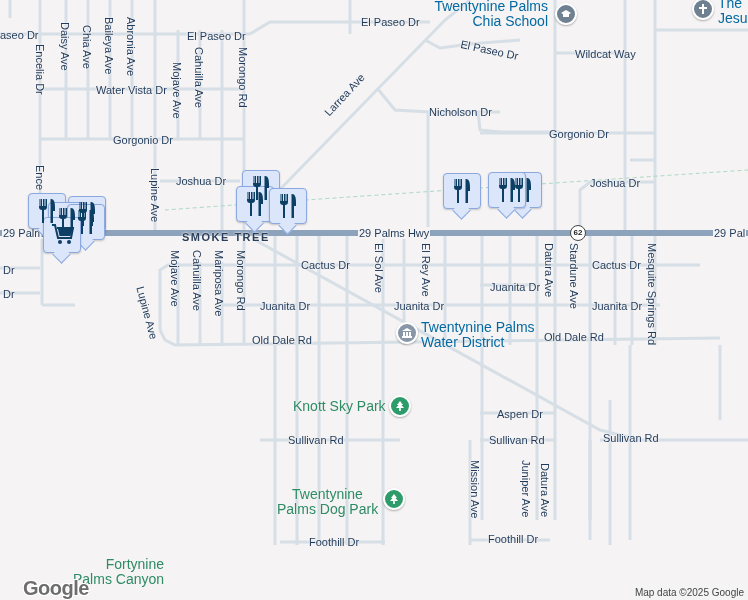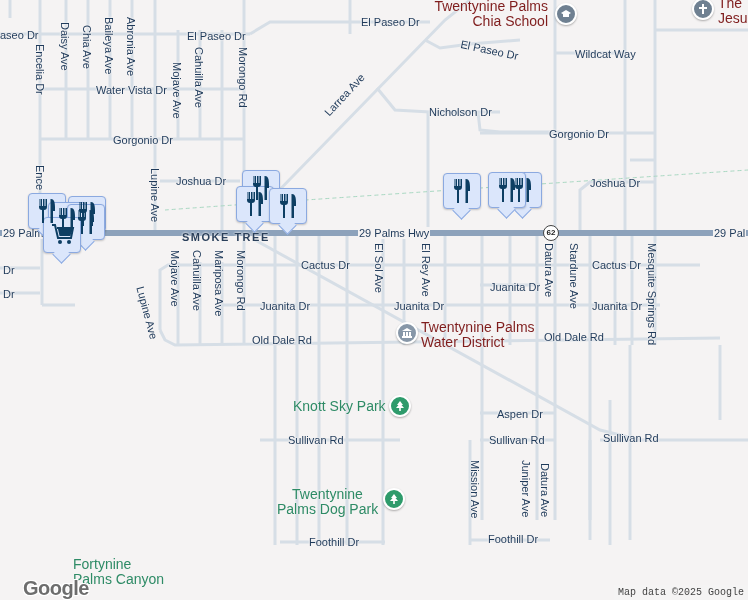--- a/index.html
+++ b/index.html
@@ -1,32 +1,32 @@
 <!DOCTYPE html>
 <html><head>
 <meta charset="utf-8">
 <style>
   html,body{margin:0;padding:0;}
   body{width:748px;height:600px;overflow:hidden;background:#f5f3f3;position:relative;font-family:"Liberation Sans",sans-serif;}
   #map{position:absolute;left:0;top:0;width:748px;height:600px;}
   .lbl{position:absolute;font-size:11px;color:#1f3a5a;white-space:nowrap;line-height:12px;text-shadow:0 0 2px #f5f3f3,0 0 2px #f5f3f3,0 0 2px #f5f3f3;}
   .vl{writing-mode:vertical-rl;}
   .poi{position:absolute;font-size:14px;line-height:15px;white-space:nowrap;text-shadow:0 0 2px #f5f3f3,0 0 2px #f5f3f3;}
-  .poi.gray{color:#7f1d1d;}
+  .poi.gray{color:#0369a1;}
   .poi.green{color:#2e8b66;}
   .hwy-lbl{position:absolute;font-size:11px;color:#1f3a5a;background:#f5f3f3;padding:0 1px;line-height:12px;}
   .smoke{position:absolute;font-size:11px;letter-spacing:1.5px;color:#2a3f5a;font-weight:bold;line-height:12px;text-shadow:0 0 2px #f5f3f3,0 0 2px #f5f3f3;}
   .pin{position:absolute;width:36px;height:34px;background:#dbe6fb;border:1px solid #8ba9e0;border-radius:4px;box-shadow:0 1px 2px rgba(0,0,0,.2);}
   .pin::after{content:"";position:absolute;left:11px;bottom:-9px;width:12px;height:12px;background:#dbe6fb;border-right:1px solid #8ba9e0;border-bottom:1px solid #8ba9e0;transform:rotate(45deg);}
   .pin svg{position:absolute;left:7px;top:4px;z-index:2;}
   .round-pin{position:absolute;width:18px;height:18px;border-radius:50%;border:2px solid #fff;box-shadow:0 1px 2px rgba(0,0,0,.3);}
   .round-pin svg{position:absolute;left:3px;top:3px;}
   .shield{position:absolute;width:14px;height:14px;border-radius:50%;background:#fff;border:1.5px solid #444;font-size:8px;font-weight:bold;text-align:center;line-height:14px;color:#222;}
   .google-logo{position:absolute;left:23px;top:577px;font-size:20px;font-weight:bold;color:#6d6d6d;letter-spacing:-0.5px;text-shadow:-1px -1px 0 #fff,1px -1px 0 #fff,-1px 1px 0 #fff,1px 1px 0 #fff;}
-  .attr{position:absolute;right:0;top:585px;font-size:10px;color:#444;background:rgba(245,243,243,.85);padding:1px 4px;line-height:13px;font-family:Liberation Mono, monospace;}
+  .attr{position:absolute;right:0;top:585px;font-size:10px;color:#444;background:rgba(245,243,243,.85);padding:1px 4px;line-height:13px;}
 </style>
 </head>
 <body>
 
 <svg id="map" width="748" height="600" viewBox="0 0 748 600" xmlns="http://www.w3.org/2000/svg">
   <g stroke="#d6dee6" stroke-width="3" fill="none">
 
     <line x1="40" y1="0" x2="40" y2="230"></line>
     <line x1="66" y1="0" x2="66" y2="140"></line>
     <line x1="88" y1="0" x2="88" y2="140"></line>
@@ -103,21 +103,21 @@
   </g>
 
   <path d="M165 210 Q300 200 748 170" stroke="#a9d8c2" stroke-width="1" stroke-dasharray="4 3" fill="none"></path>
 
   <line x1="0" y1="233" x2="748" y2="233" stroke="#8da2bb" stroke-width="6"></line>
 </svg>
 
 <div class="hwy-lbl" style="left:2px;top:227px;">29 Palms</div>
 <div class="hwy-lbl" style="left:358px;top:227px;">29 Palms Hwy</div>
 <div class="hwy-lbl" style="left:713px;top:227px;">29 Pal</div>
-<div class="shield" style="left:543px;top:225px;">62</div>
+<div class="shield" style="left:570px;top:225px;">62</div>
 <div class="smoke" style="left:182px;top:231px;">SMOKE TREE</div>
 
 <div class="lbl" style="left:0;top:29px">aseo Dr</div>
 <div class="lbl" style="left:187px;top:30px">El Paseo Dr</div>
 <div class="lbl" style="left:361px;top:16px">El Paseo Dr</div>
 <div class="lbl" style="left:96px;top:84px">Water Vista Dr</div>
 <div class="lbl" style="left:113px;top:134px">Gorgonio Dr</div>
 <div class="lbl" style="left:176px;top:175px">Joshua Dr</div>
 <div class="lbl" style="left:429px;top:106px">Nicholson Dr</div>
 <div class="lbl" style="left:575px;top:48px">Wildcat Way</div>
@@ -217,21 +217,21 @@
   <div>Twentynine</div>
   <div>Palms Dog Park</div>
 </div>
 <div class="round-pin" style="left:383px;top:488px;background:#2e9b6b;">
   <svg width="12" height="12" viewBox="0 0 12 12">
       <path d="M6 1 L9 5 L7.5 5 L10 8 L2 8 L4.5 5 L3 5 Z" fill="#fff"></path>
       <rect x="5.2" y="8" width="1.6" height="3" fill="#fff"></rect>
     </svg>
 </div>
 
-<div class="poi green" style="left:73px;top:557px;text-align:left;">
+<div class="poi green" style="left:73px;top:557px;text-align:right;">
   <div>Fortynine</div>
   <div>Palms Canyon</div>
 </div>
 
 <div class="pin" style="left:28px;top:193px;">
     <svg width="22" height="26" viewBox="0 0 22 26">
       <path d="M3 1v8c0 2 1 3 3 3v13h2V12c2 0 3-1 3-3V1h-1.5v7h-1V1H7v7H6V1H4.5v7h-1V1z" fill="#0d3e63"></path>
       <path d="M15 1c3 0 4 3 4 8v4h-2v12h-2.5V1z" fill="#0d3e63"></path>
     </svg>
   </div>

